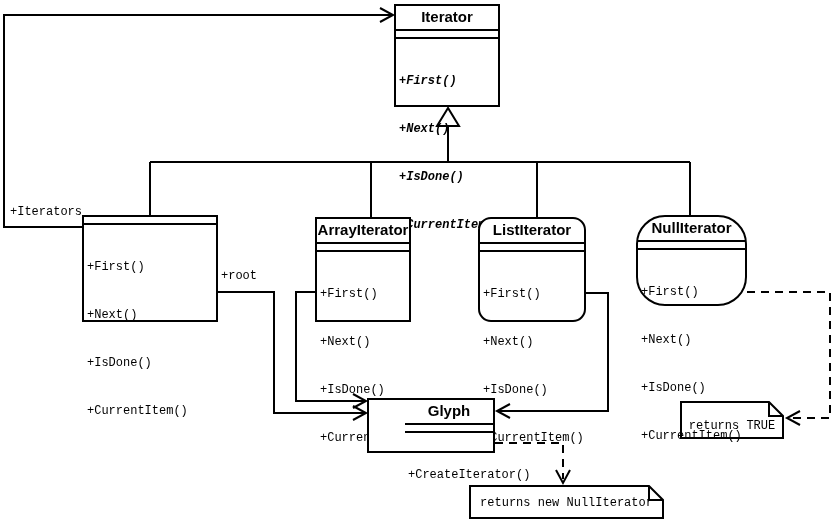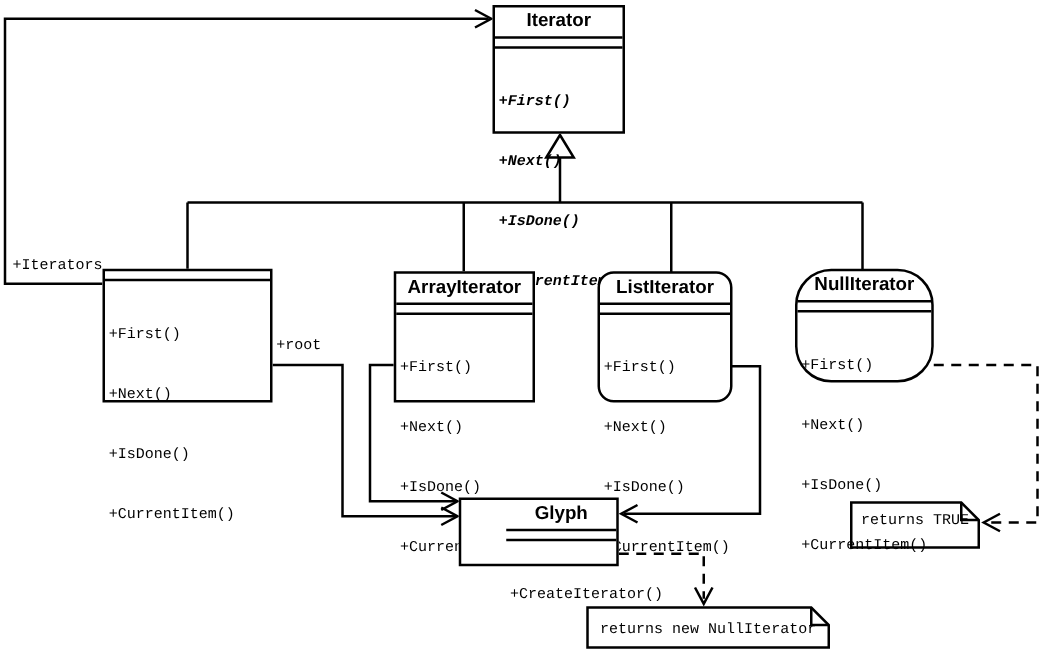--- a/index.html
+++ b/index.html
@@ -87,21 +87,21 @@
   <div class="cls" style="left:82px; top:215px; width:136px; height:107px;">
     <div class="attrs"></div>
     <div class="methods">
       <div>+First()</div>
       <div>+Next()</div>
       <div>+IsDone()</div>
       <div>+CurrentItem()</div>
     </div>
   </div>
 
-  <div class="cls" style="left:315px; top:217px; width:113px; height:105px;">
+  <div class="cls" style="left:315px; top:217px; width:96px; height:105px;">
     <div class="title">ArrayIterator</div>
     <div class="attrs"></div>
     <div class="methods">
       <div>+First()</div>
       <div>+Next()</div>
       <div>+IsDone()</div>
       <div>+CurrentItem()</div>
     </div>
   </div>
 
@@ -131,16 +131,16 @@
     <div class="title">Glyph</div>
     <div class="attrs"></div>
     <div class="methods">
       <div>+CreateIterator()</div>
     </div>
   </div>
 
   <div class="label" style="left:10px; top:205px;text-align:right;">+Iterators</div>
   <div class="label" style="left:221px; top:269px;">+root</div>
 
-  <div class="note-text" style="left:683px; top:409px; width:98px;">returns TRUE</div>
+  <div class="note-text" style="left:683px; top:419px; width:98px;">returns TRUE</div>
   <div class="note-text" style="left:472px; top:496px; width:189px;">returns new NullIterator</div>
 
 </div>
 
 </body></html>

